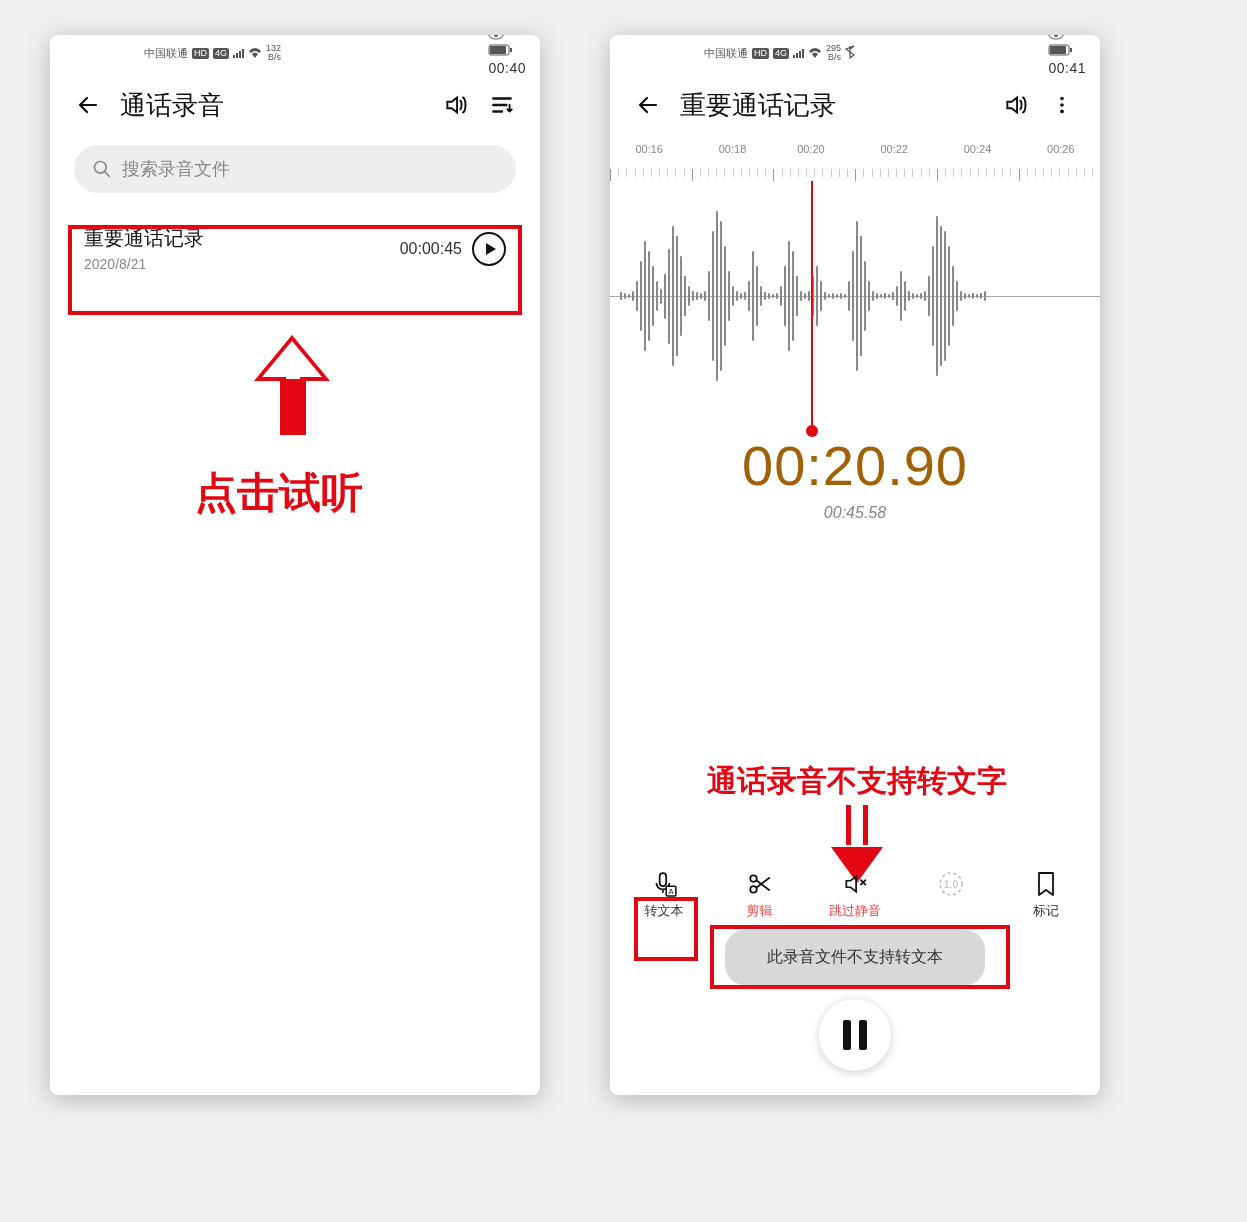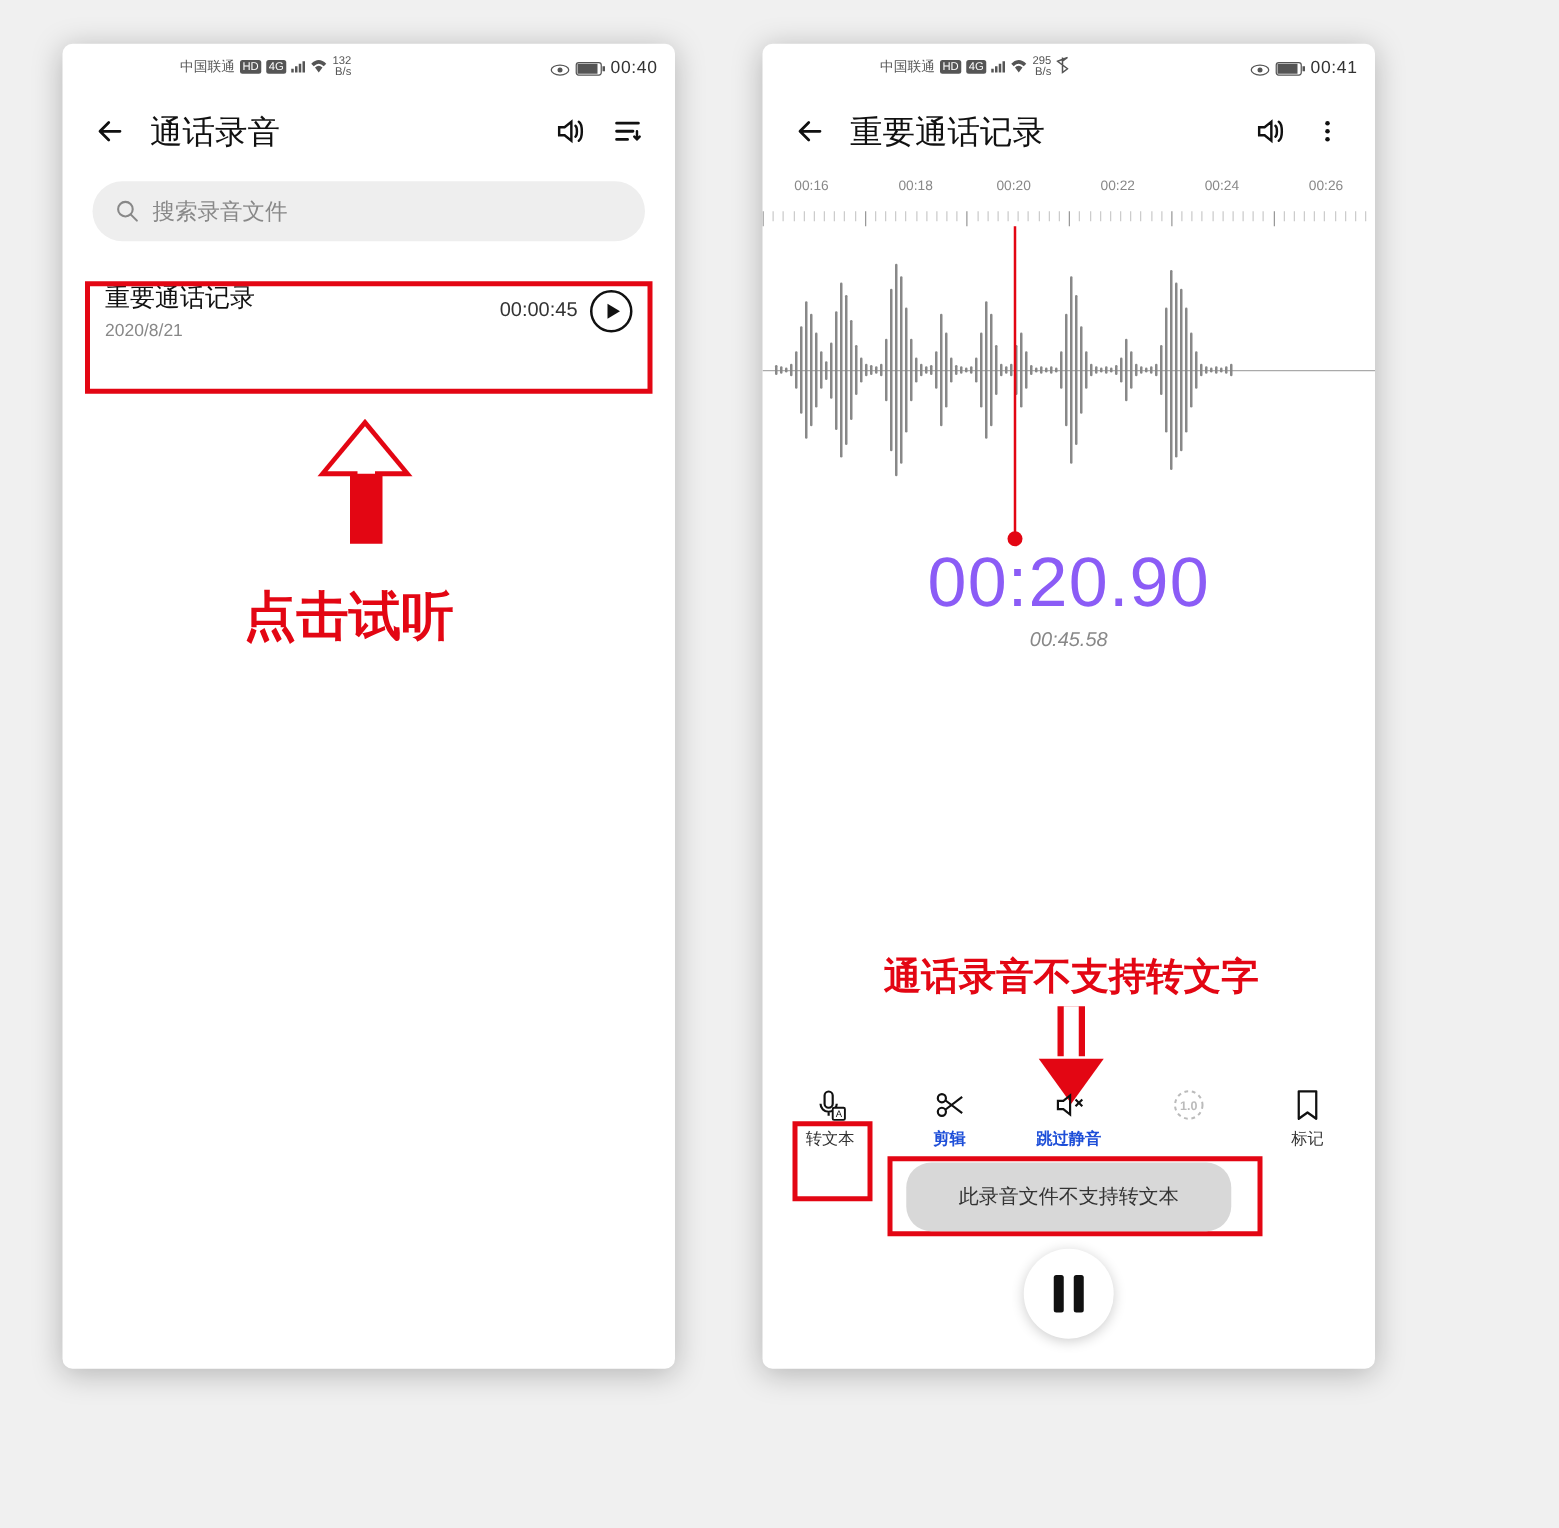--- a/index.html
+++ b/index.html
@@ -22,21 +22,21 @@
   .phone.right { left: 610px; top: 35px; }
 
   
   .statusbar {
     height: 36px;
     display: flex; align-items: center;
     padding: 0 14px;
     font-size: 12px; color: #555;
   }
   .sb-left  { display:flex; align-items:center; gap:4px; flex:1; padding-left:80px;}
-  .sb-right { display:flex; align-items:flex-end; gap:4px; }
+  .sb-right { display:flex; align-items:flex-start; gap:4px;flex-direction:column; }
   .sb-carrier { font-size:11px; }
   .sb-hd, .sb-4g { font-size:9px; background:#555;color:#fff;border-radius:2px;padding:0 2px; line-height:11px;}
   .sb-rate { font-size:9px; line-height:9px; text-align:right; }
   .sb-bars { display:inline-flex; align-items:flex-end; gap:1px; height:10px;}
   .sb-bars i{display:block;width:2px;background:#555;}
   .sb-bars i:nth-child(1){height:3px;} .sb-bars i:nth-child(2){height:5px;}
   .sb-bars i:nth-child(3){height:7px;} .sb-bars i:nth-child(4){height:9px;}
   .sb-wifi svg,.sb-eye svg,.sb-batt svg{display:block;}
   .sb-time { font-size:14px; font-weight:500; letter-spacing:0.5px; color:#333; }
 
@@ -152,36 +152,36 @@
   .waveform .bars i{display:block;width:2px;background:#888;border-radius:1px;}
   .playhead{
     position:absolute; top:0; bottom:-18px; width:2px; background:#e30613;
     left:41%;
   }
   .playhead::after{
     content:"";position:absolute;bottom:-8px;left:-5px;
     width:12px;height:12px;background:#e30613;border-radius:50%;
   }
 
-  .big-time{ text-align:center; font-size:56px; font-weight:300; letter-spacing:1px; color:#8b5cf6; margin-top:22px;}
+  .big-time{ text-align:center; font-size:56px; font-weight:300; letter-spacing:1px; color:#a16207; margin-top:22px;}
   .total-time{ text-align:center; font-size:16px; color:#888; margin-top:6px;font-style:italic;}
 
   
   .toolbar {
     position:absolute; left:0; right:0; bottom:24px;
     padding:0 26px;
   }
   .tool-row{
     display:flex; justify-content:space-between; align-items:flex-start;
     margin-bottom:10px;
   }
   .tool{
     width:56px; text-align:center; font-size:13px; color:#333;
   }
-  .tool.disabled{color:#1d4ed8;font-weight:bold;}
+  .tool.disabled{color:#ef4444;}
   .tool .ic{height:28px;display:flex;align-items:center;justify-content:center;margin-bottom:4px;}
   .toast{
     margin:0 auto 14px; width:260px; text-align:center;
     background:#d8d8d8; color:#333; font-size:16px;
     padding:17px 0; border-radius:20px;
   }
   .pause-btn{
     width:72px;height:72px;border-radius:50%;background:#fff;
     box-shadow:0 2px 10px rgba(0,0,0,0.2);
     margin:0 auto; display:flex;align-items:center;justify-content:center;

